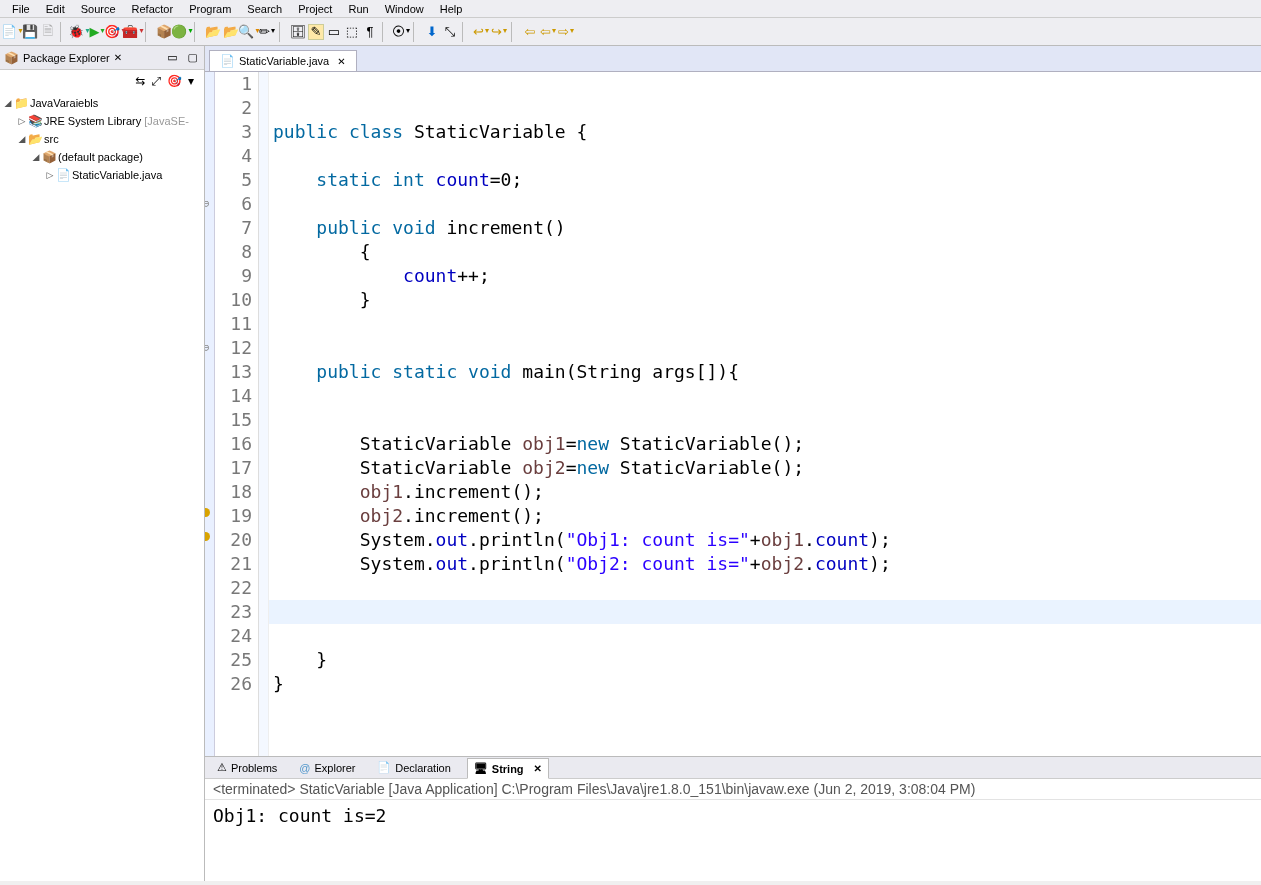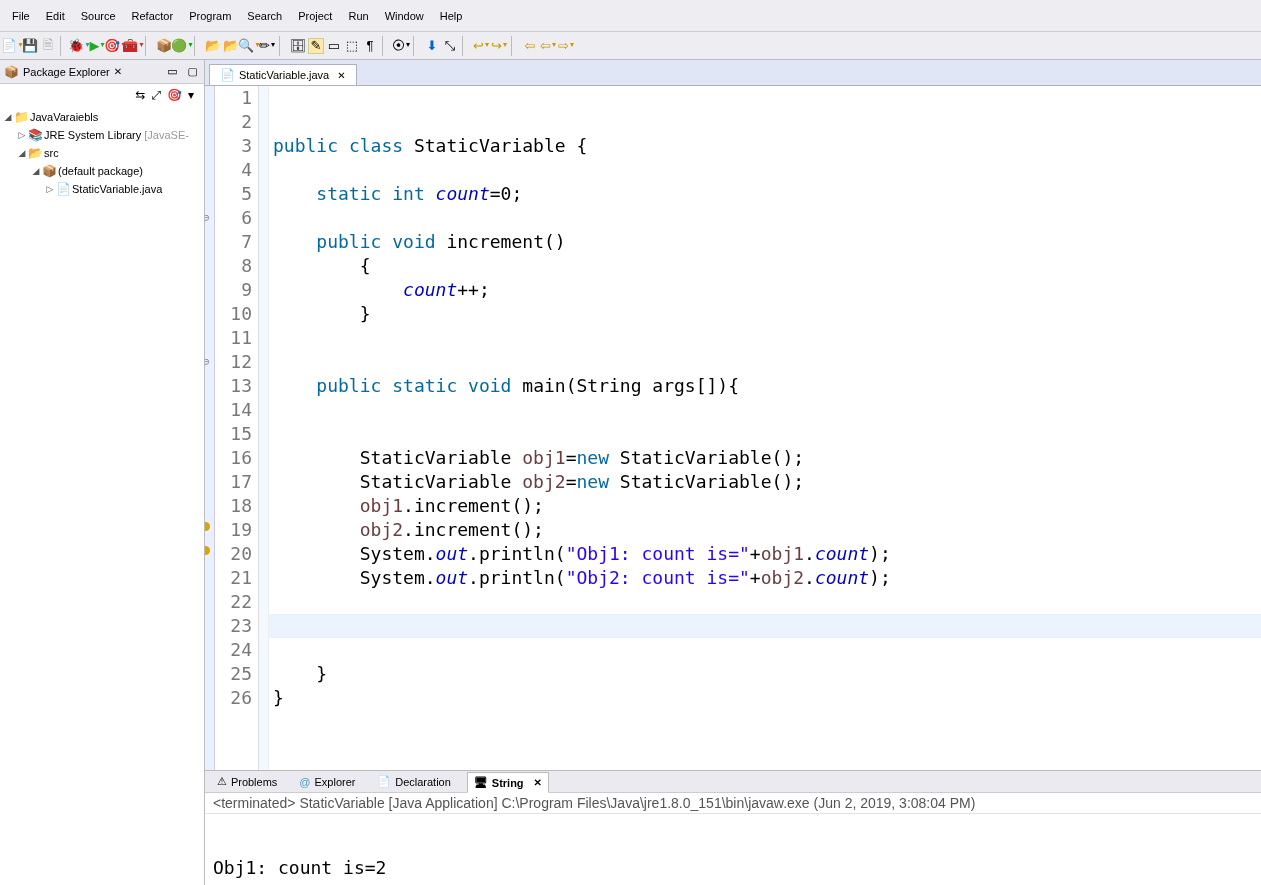--- a/index.html
+++ b/index.html
@@ -1,19 +1,19 @@
 <!DOCTYPE html>
 <html><head>
 <meta charset="utf-8">
 <style>
 * { margin:0; padding:0; box-sizing:border-box; }
 body { font-family: Tahoma, Arial, sans-serif; font-size:11px; background:#f0f0f0; width:1261px; height:885px; overflow:hidden; color:#000; }
 
 
-.menubar { background:#eeeef2; height:32px; padding:0 4px; display:flex; align-items:center; border-bottom:1px solid #ccc; }
+.menubar { background:#eeeef2; height:18px; padding:0 4px; display:flex; align-items:center; border-bottom:1px solid #ccc; }
 .menubar span { padding:3px 8px; cursor:default; }
 
 
 .toolbar { background:#eeeef2; height:28px; display:flex; align-items:center; padding:2px 4px; border-bottom:1px solid #bbb; gap:2px;}
 .tb-icon { width:16px; height:16px; display:inline-flex; align-items:center; justify-content:center; font-size:13px;}
 .tb-sep { width:7px; height:20px; border-left:1px solid #bbb; margin:0 2px; }
 .dd { font-size:8px; position:relative; top:-1px; margin-left:1px;}
 
 .content { display:flex; height:calc(885px - 50px); }
 
@@ -42,31 +42,31 @@
 .gutter .bp::before{ content:''; position:absolute; left:-14px; top:4px; width:9px; height:9px; border-radius:50%; background:#d9a300;}
 .gutter .ann { position:relative;}
 .gutter .ann::before{ content:'⊖'; position:absolute; left:-12px; top:0; font-size:11px; color:#888;}
 .fold-bar { width:10px; background:#f4f8ff; border-right:1px solid #eee;}
 .ov-strip { width:10px; background:#e9f0ff; border-right:1px solid #ccd; }
 .code { flex:1; font: 18px/24px "Consolas", monospace; white-space:pre; padding-left:4px; position:relative;}
 .code .hl { position:absolute; left:0; right:0; height:24px; background:#eaf3ff; z-index:0;}
 .code pre{ position:relative; z-index:1; font:inherit;}
 .kw{color:#0369a1; font-weight:normal;}
 .str{color:#2a00ff;}
-.sfld{color:#0000c0; font-style:italic;}
+.sfld{color:#0000c0; }
 .var{color:#6a3e3e;}
-.sv{color:#0000c0; font-style:italic;}
+.sv{color:#0000c0; }
 
 
 .bottom { height:125px; border-top:1px solid #bbb; background:#fff; display:flex; flex-direction:column;}
 .bt-tabs{ height:22px; background:#eaeaf0; display:flex; align-items:center; padding-left:6px; border-bottom:1px solid #ccc; gap:10px; font-size:11px;}
 .bt-tabs .tab{display:flex; align-items:center; gap:4px; padding:3px 6px;}
 .bt-tabs .active{ background:#fff; border:1px solid #bbb; border-bottom-color:#fff; position:relative; top:1px; font-weight:bold;}
 .term-line{ padding:2px 8px; font-size:14px; color:#555; border-bottom:1px solid #e3e3e3;}
-.con-out{ flex:1; padding:4px 8px; font:18px/24px "Consolas", monospace;margin-top:38px;}
+.con-out{ flex:1; padding:4px 8px; font:18px/24px "Consolas", monospace;}
 </style>
 </head>
 <body>
 
 <div class="menubar">
   <span>File</span>
   <span>Edit</span>
   <span>Source</span>
   <span>Refactor</span>
   <span>Program</span>

